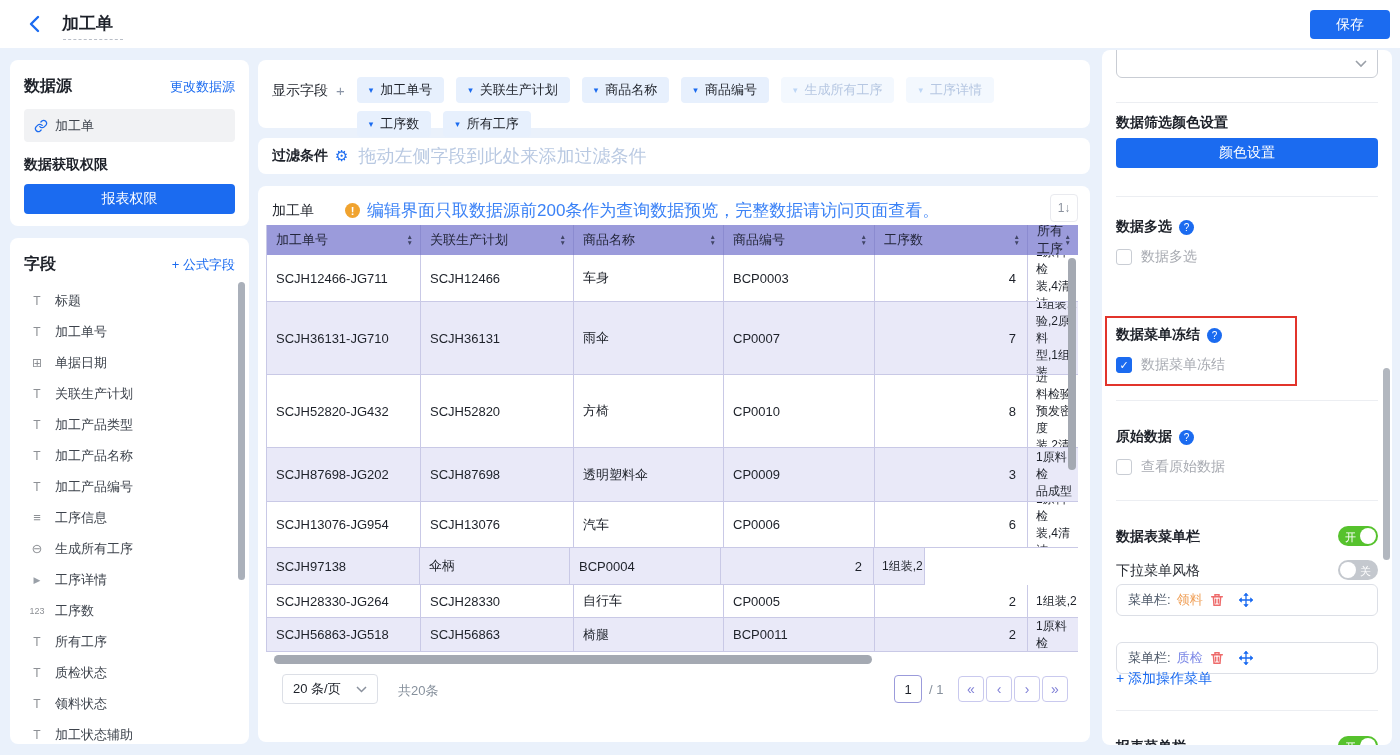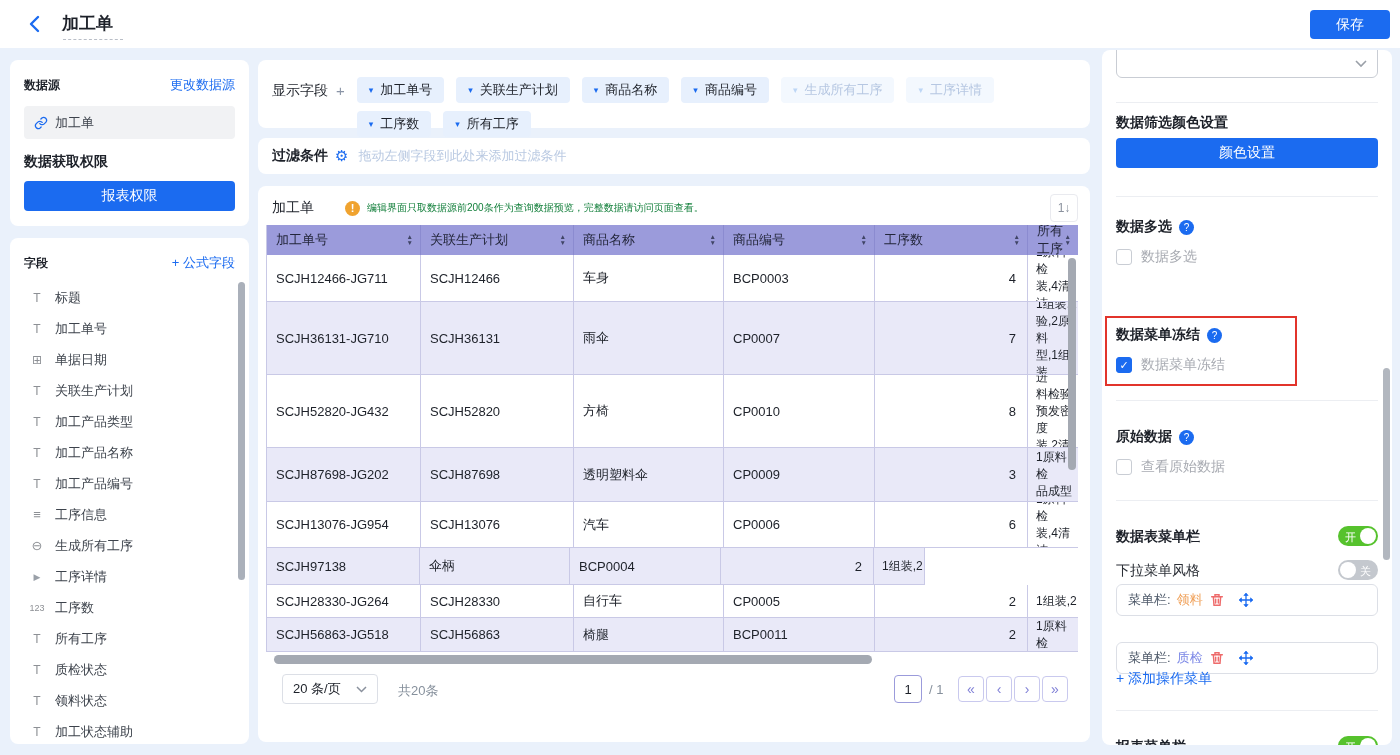--- a/index.html
+++ b/index.html
@@ -16,21 +16,21 @@
   .topbar { position:absolute; top:0; left:0; width:1400px; height:48px; background:#fff; }
   .back-btn { position:absolute; left:26px; top:14px; width:20px; height:20px; cursor:pointer; }
   .page-title { position:absolute; left:62px; top:12px; font-size:17px; font-weight:700; }
   .title-underline { position:absolute; left:63px; top:39px; width:60px; border-bottom:1px dashed #b9bec7; }
   .save-btn { position:absolute; left:1310px; top:10px; width:80px; height:29px; background:#1b6bf0;
     color:#fff; border:none; border-radius:4px; font-size:14px; display:flex; align-items:center; justify-content:center; }
 
   
   #card-ds { left:10px; top:60px; width:239px; height:166px; }
   .ds-head { display:flex; justify-content:space-between; align-items:center; padding:16px 14px 0 14px; }
-  .sec-title { font-size:12px; font-weight:700; color:#1d2129; }
+  .sec-title { font-size:16px; font-weight:700; color:#1d2129; }
   .blue-link { font-size:13px; color:#1b6bf0; cursor:pointer; }
   .ds-item { margin:12px 14px 0 14px; height:33px; background:#f1f2f4; border-radius:4px;
     display:flex; align-items:center; padding:0 10px; gap:7px; font-size:13px; color:#3d434c; }
   .perm-title { padding:14px 6px 0 14px; font-size:14px; font-weight:700; }
   .perm-btn { margin:10px 14px 0 14px; width:211px; height:30px; background:#1b6bf0; color:#fff;
     border:none; border-radius:4px; font-size:14px; display:flex; align-items:center; justify-content:center; }
 
   #card-fields { left:10px; top:238px; width:239px; height:506px; overflow:hidden; }
   .fields-head { display:flex; justify-content:space-between; align-items:center; padding:16px 14px 8px 14px; }
   #fields-list { padding:2px 14px 8px 18px; }
@@ -51,30 +51,30 @@
   .tag { height:26px; padding:0 12px; background:#e7f0fd; border-radius:4px; display:flex;
     align-items:center; gap:7px; font-size:13px; color:#1d2129; cursor:pointer; white-space:nowrap; }
   .tag .caret { color:#1b6bf0; font-size:9px; }
   .tag.disabled { background:#f3f8fe; color:#b6c7e2; }
   .tag.disabled .caret { color:#bdd6f5; }
 
   
   #card-filter { left:258px; top:138px; width:832px; height:36px; display:flex; align-items:center; padding:0 14px; }
   .filter-label { font-size:14px; font-weight:700; }
   .gear { color:#1b6bf0; font-size:15px; margin:0 10px 0 7px; }
-  .filter-ph { font-size:13px; color:#b9c9e2; }
+  .filter-ph { font-size:18px; color:#b9c9e2; }
 
   
   #card-table { left:258px; top:186px; width:832px; height:556px; }
   .tbl-title-row { position:absolute; left:14px; top:13px; display:flex; align-items:center; }
   .tbl-title { font-size:14px; color:#1d2129; }
   .warn { display:flex; align-items:center; gap:7px; margin-left:31px; }
   .warn-icon { width:15px; height:15px; border-radius:50%; background:#f0a32f; color:#fff;
     font-size:11px; font-weight:700; display:flex; align-items:center; justify-content:center; flex:none; }
-  .warn-text { font-size:10px; color:#15803d; }
+  .warn-text { font-size:17px; color:#3b82f6; }
   .sort-tool { position:absolute; right:12px; top:8px; width:28px; height:28px; border:1px solid #e9eaef;
     border-radius:4px; color:#8a919d; font-size:12px; display:flex; align-items:center; justify-content:center; }
 
   #grid { position:absolute; left:8px; top:39px; width:812px; border-left:1px solid #c9c9e6; overflow:hidden; }
   #grid-head { display:flex; height:30px; background:#9b9bdb; }
   .hcell { flex:none; display:flex; align-items:center; justify-content:space-between;
     padding:0 7px 0 9px; font-size:13px; color:#23263a; border-right:1px solid #8b8bd0; overflow:hidden; cursor:pointer; }
   .colsort { display:flex; flex-direction:column; line-height:6px; color:#3f4466; flex:none; }
   .colsort .tri { font-size:6.5px; }
   .brow { display:flex; }

